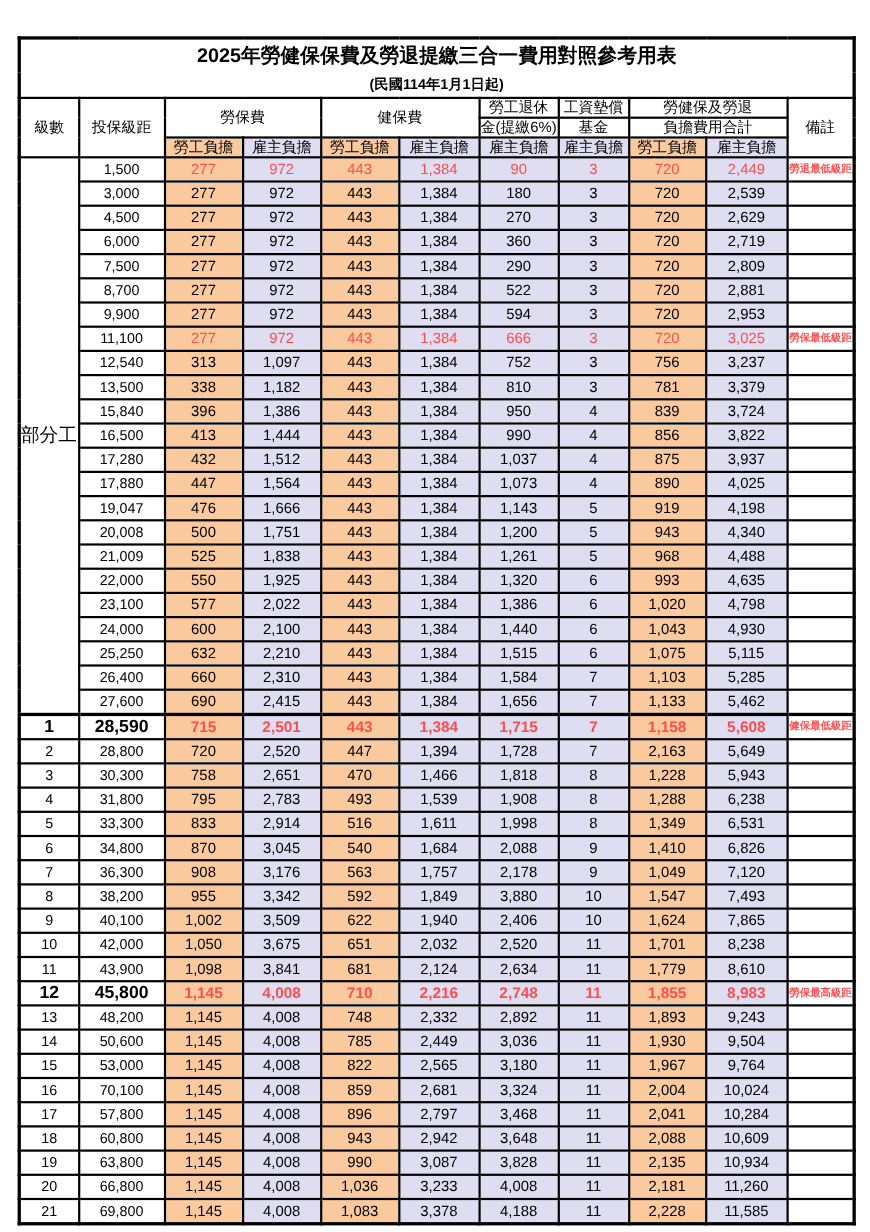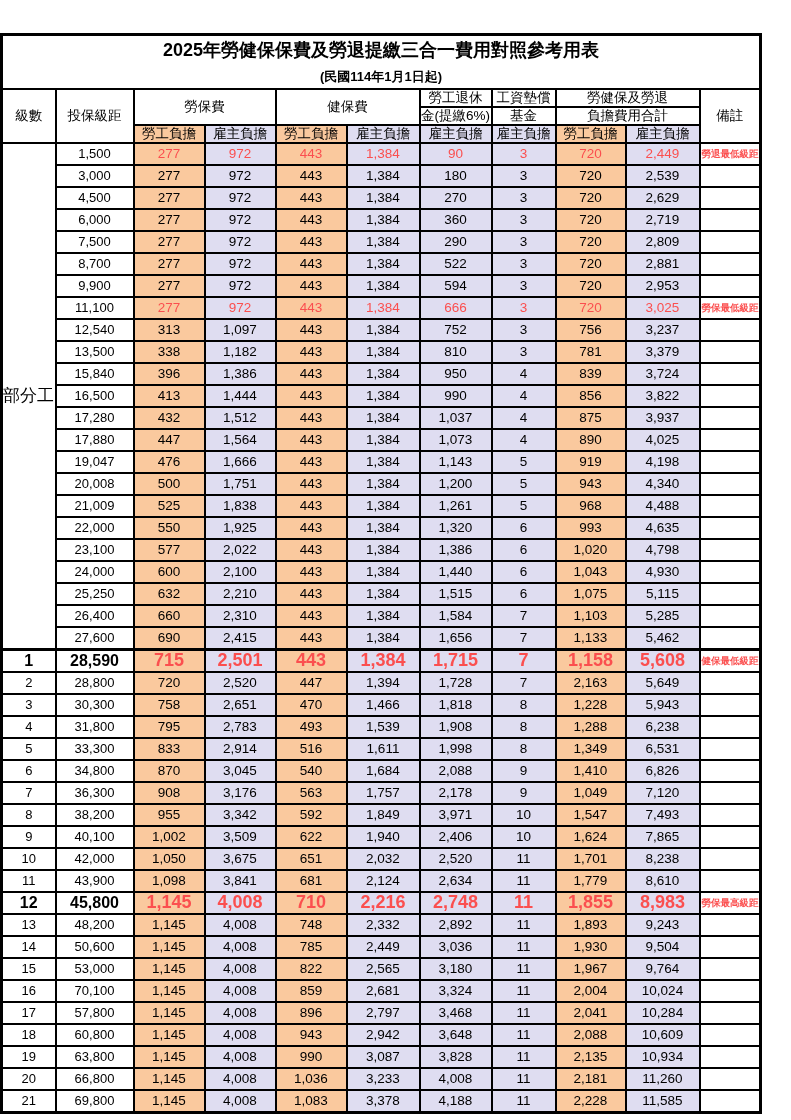--- a/index.html
+++ b/index.html
@@ -1,21 +1,21 @@
 <!DOCTYPE html>
 <html style="--employee_bg: #FAC99E; --employer_bg: #DFDDF1; --highlight_red: #FB4F4F; --border: #000000;"><head>
 <meta charset="utf-8">
 <style>
   html,body{margin:0;padding:0;background:#fff;}
   body{
     width:791px;height:1120px;
     font-family:"Liberation Sans","DejaVu Sans",sans-serif;
     color:#000;
   }
-  .wrap{padding:33px 16px 0 0;}
+  .wrap{padding:33px 16px 0 16px;}
   table.main{
     border-collapse:collapse;
     table-layout:fixed;
     width:759px;
     border:3px solid var(--border,#000);
   }
   td{
     border:2px solid var(--border,#000);
     text-align:center;
     vertical-align:middle;
@@ -29,21 +29,21 @@
   td.title-cell{height:30px;font-size:18px;font-weight:bold;border-bottom:none;}
   td.subtitle-cell{height:22px;font-size:13px;font-weight:bold;border-top:none;}
   tr.hrow td{height:16px;font-size:13.5px;}
   td.emp{background:var(--employee_bg,#FAC99E);}
   td.er{background:var(--employer_bg,#DFDDF1);}
   td.lvl{font-size:13px;}
   td.merged{font-size:17px;letter-spacing:0;}
   td.bracket{font-size:13px;}
   td.remark{font-size:9.5px;font-weight:bold;color:var(--highlight_red,#FB4F4F);padding:0 1px;}
   tr.hl td.emp, tr.hl td.er{color:var(--highlight_red,#FB4F4F);}
-  tr.hlb td.emp, tr.hlb td.er{color:var(--highlight_red,#FB4F4F);font-weight:bold;font-size:18px;}
+  tr.hlb td.emp, tr.hlb td.er{color:var(--highlight_red,#FB4F4F);font-weight:bold;font-size:14px;}
   tr.hlb td.lvl, tr.hlb td.bracket{font-weight:bold;font-size:16px;}
   tr.sep td{border-top:3px solid var(--border,#000);}
 </style>
 </head>
 <body>
 
 <div class="wrap">
   <table class="main">
     <colgroup>
       <col style="width:54px">
@@ -460,21 +460,21 @@
           <td class="er">7,120</td>
           <td class="remark"></td>
         </tr>
         <tr>
           <td class="lvl">8</td>
           <td class="bracket">38,200</td>
           <td class="emp">955</td>
           <td class="er">3,342</td>
           <td class="emp">592</td>
           <td class="er">1,849</td>
-          <td class="er">3,971</td>
+          <td class="er">3,880</td>
           <td class="er">10</td>
           <td class="emp">1,547</td>
           <td class="er">7,493</td>
           <td class="remark"></td>
         </tr>
         <tr>
           <td class="lvl">9</td>
           <td class="bracket">40,100</td>
           <td class="emp">1,002</td>
           <td class="er">3,509</td>

